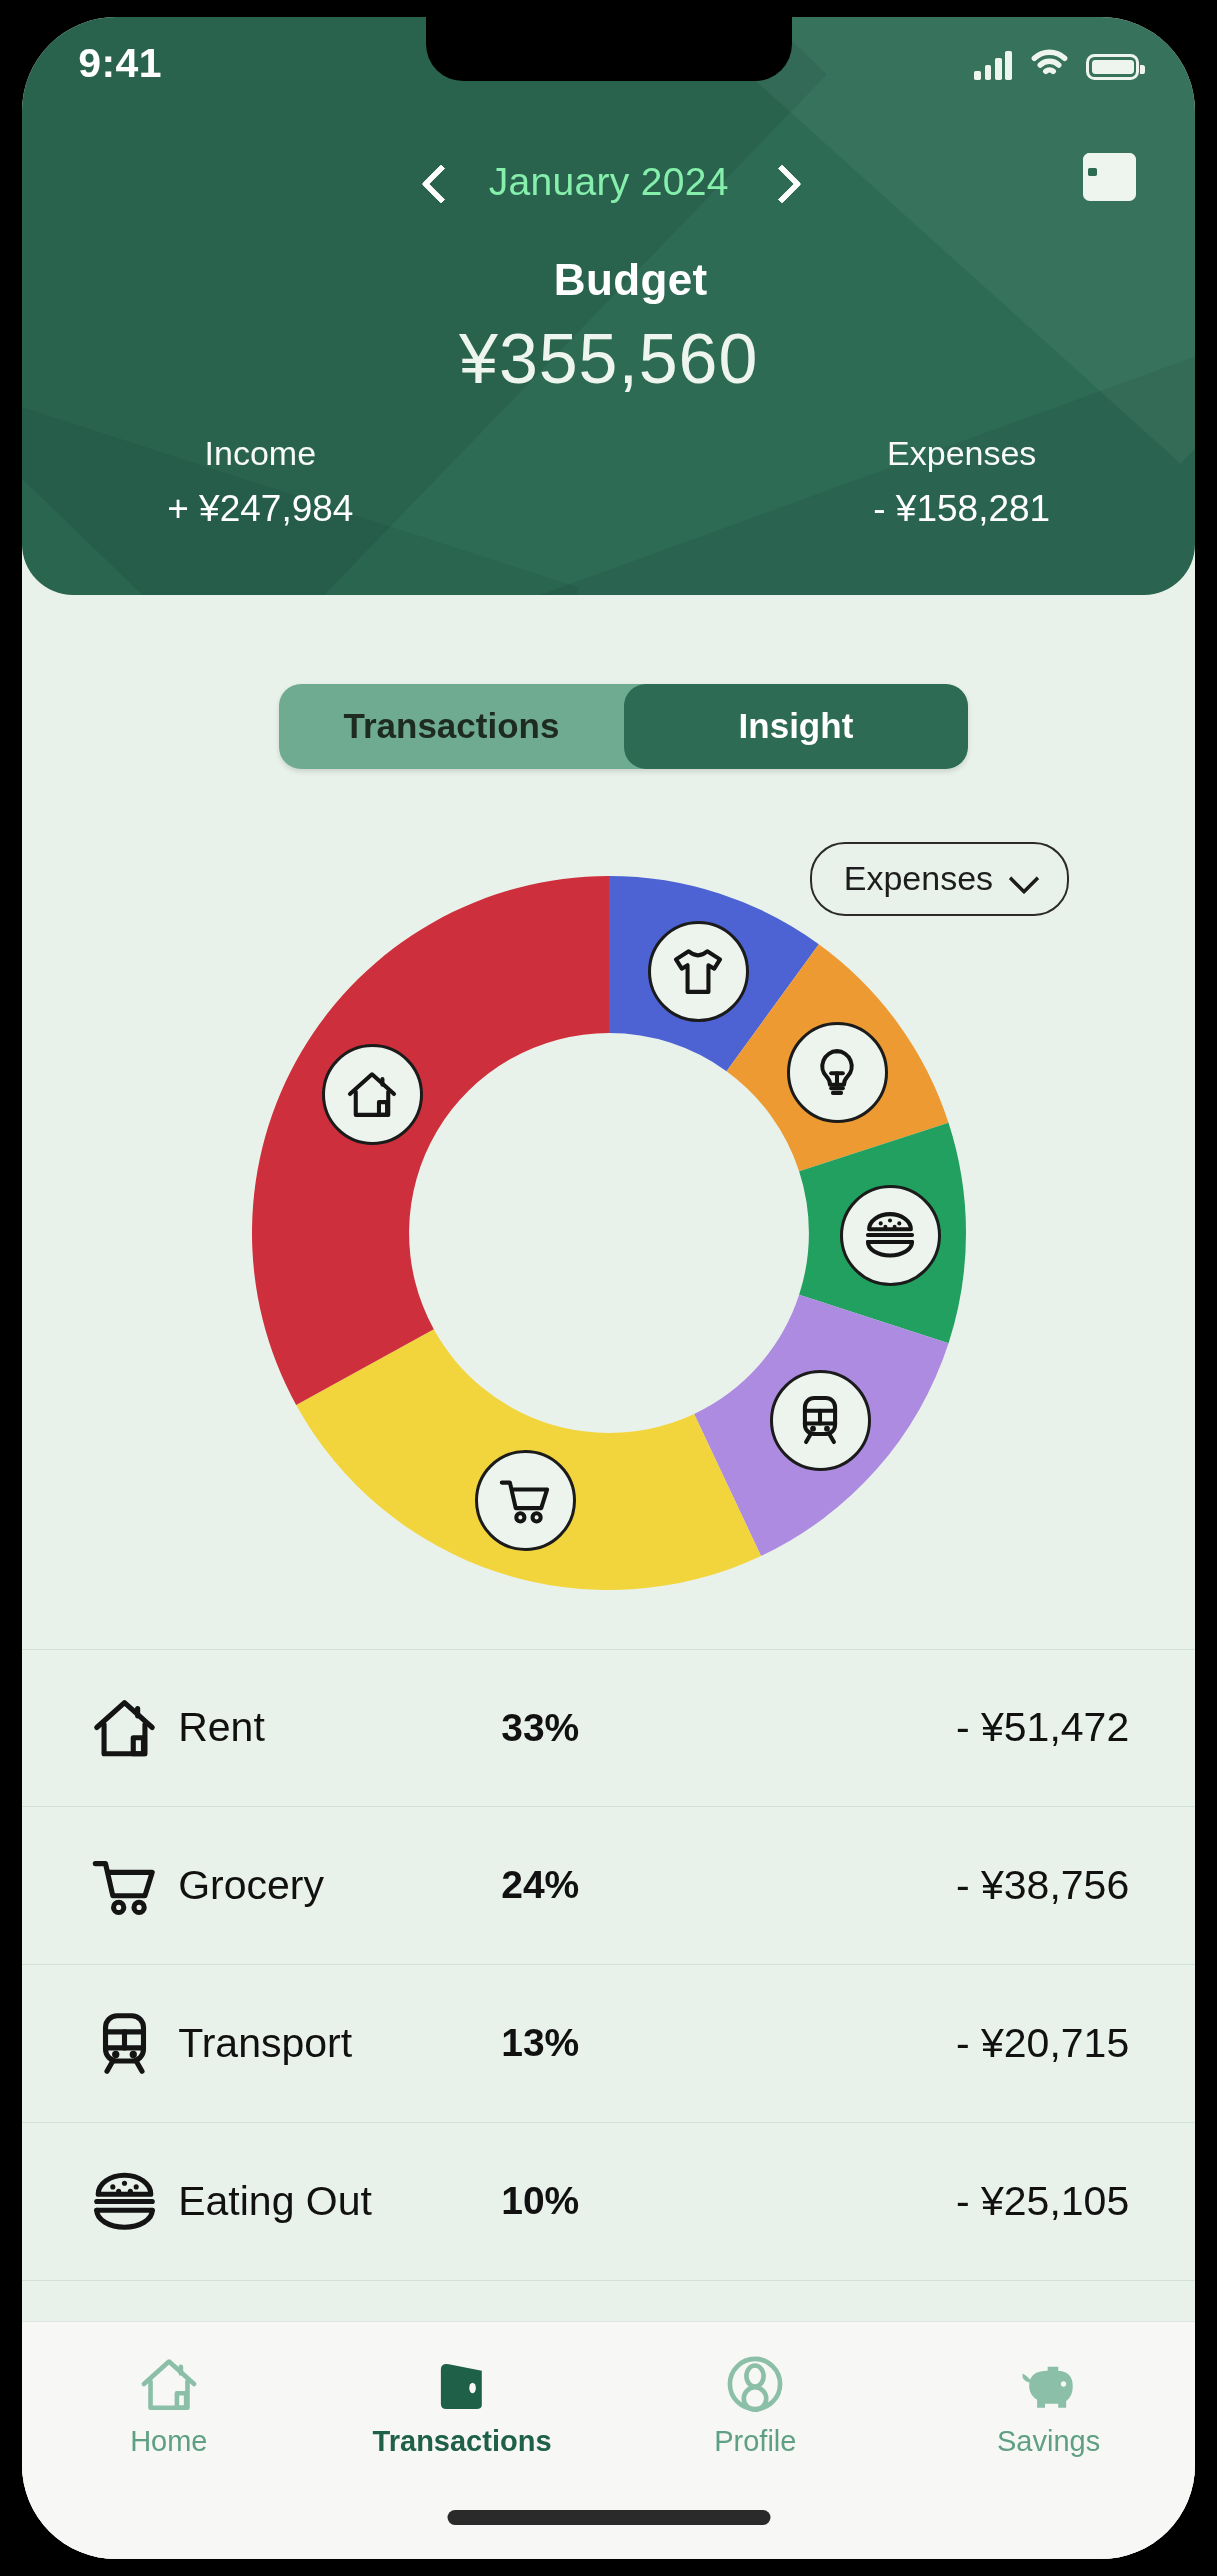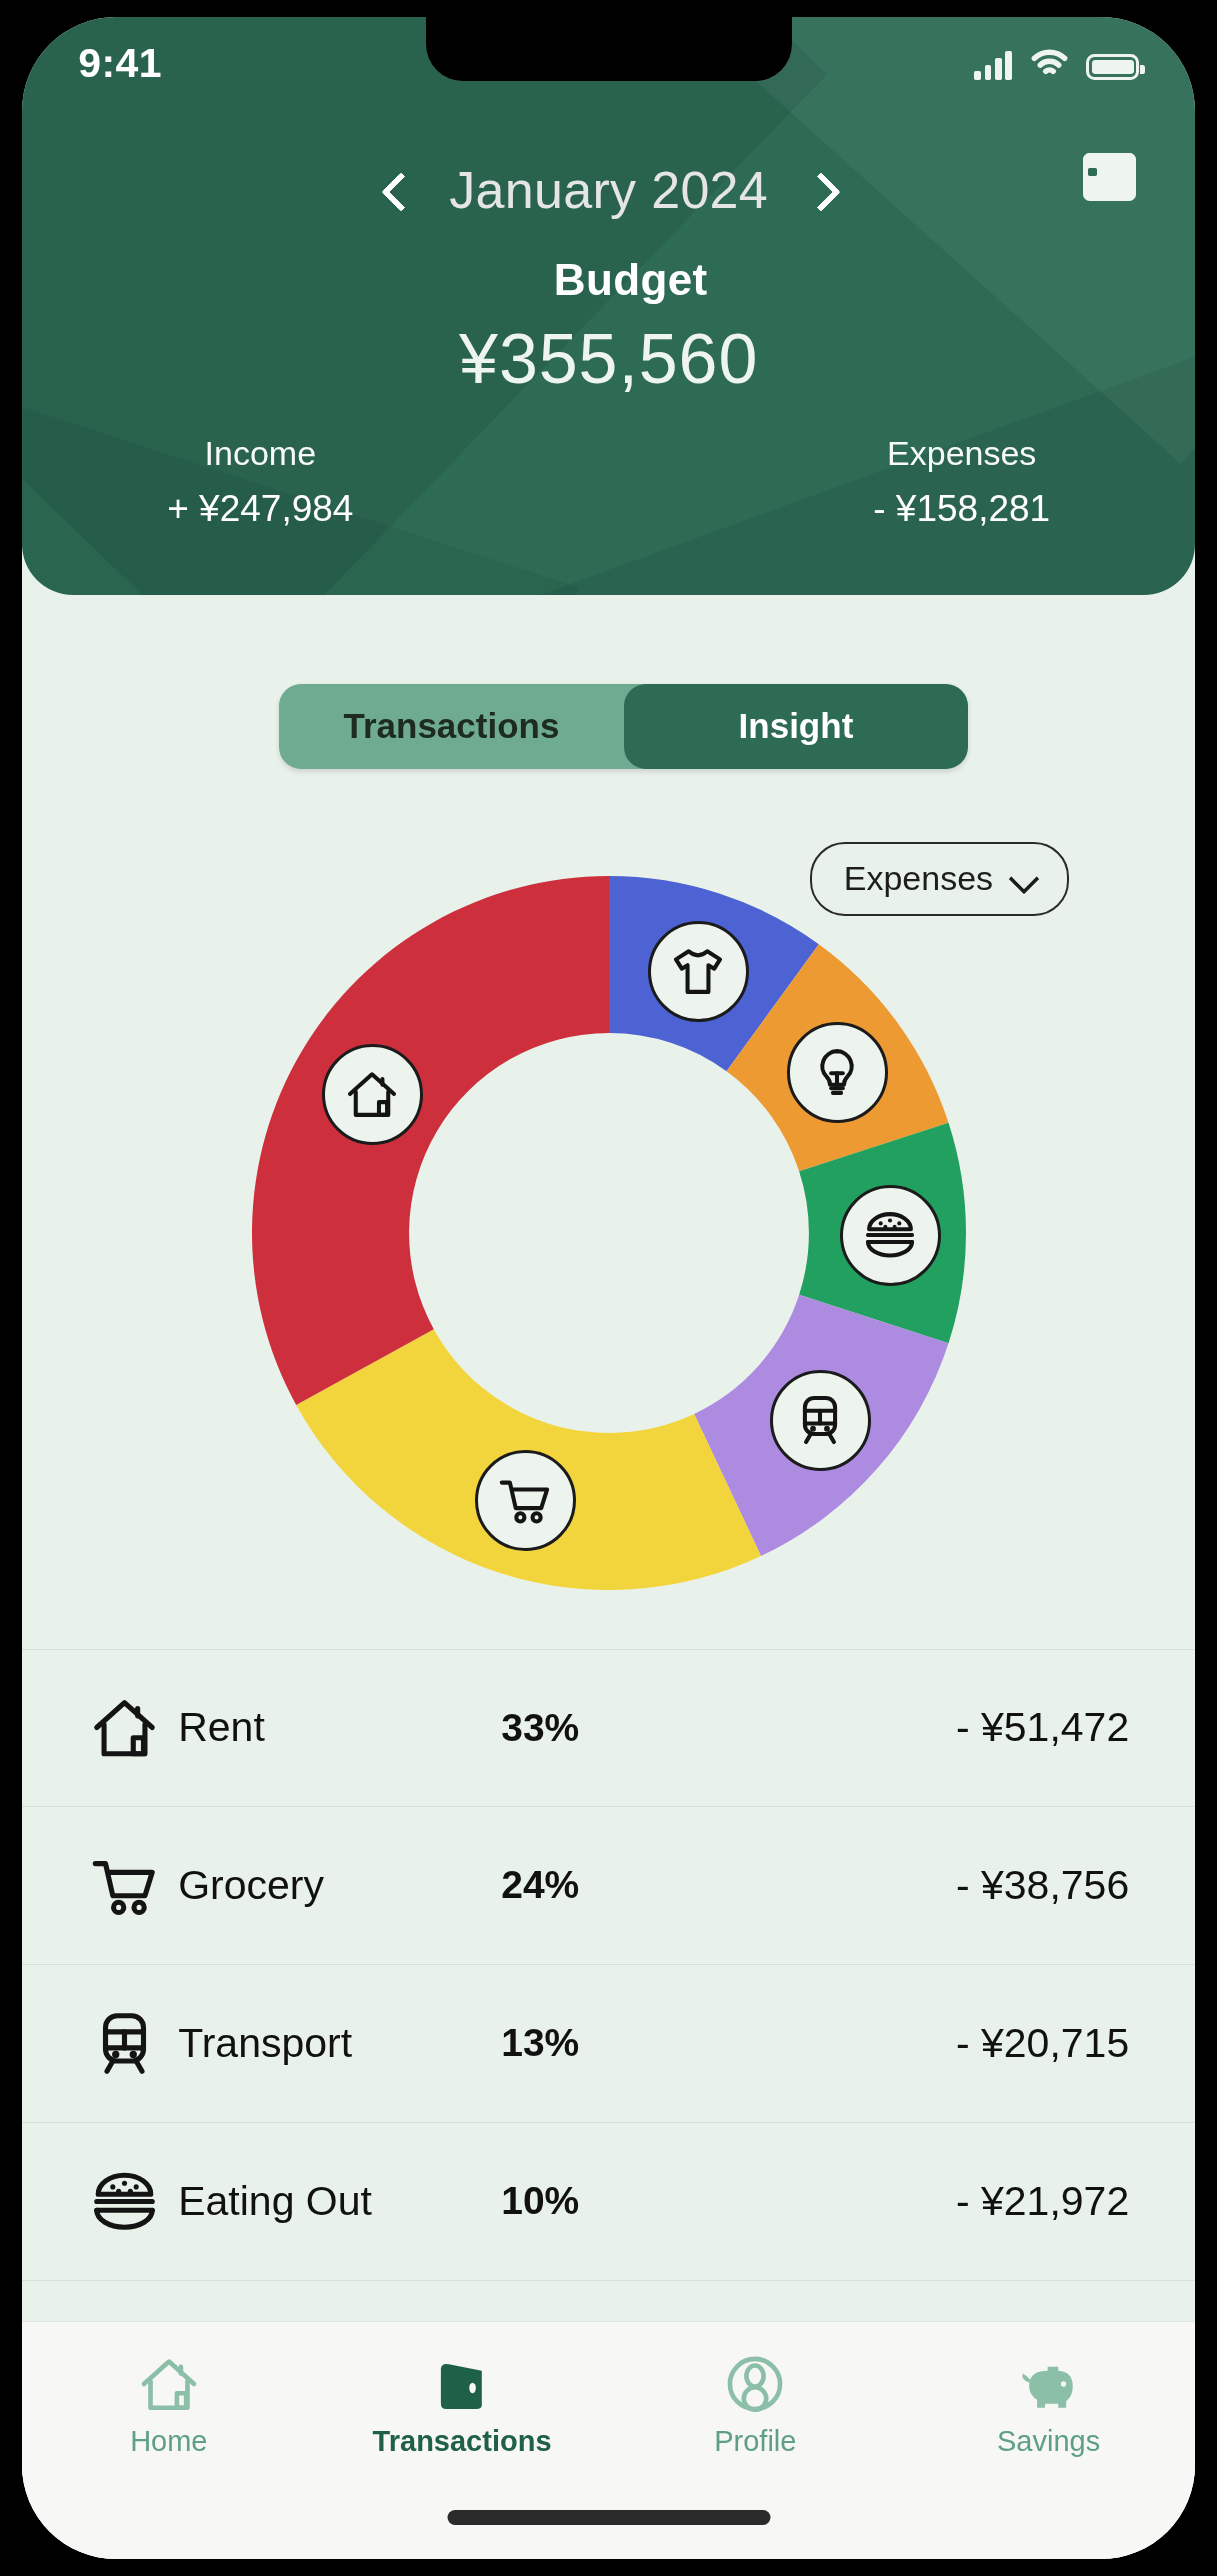--- a/index.html
+++ b/index.html
@@ -67,21 +67,21 @@
   }
   .batt::after{content:"";position:absolute;right:-8.5px;top:7.7px;width:5.1px;height:9.4px;
     background:#eef5ee;border-radius:0 2.6px 2.6px 0;}
   .batt i{display:block;width:100%;height:100%;background:#eef5ee;border-radius:3.4px;}
 
   
   #month-nav{
     position:absolute;left:0;top:143px;width:1173px;z-index:20;
     display:flex;align-items:center;justify-content:center;gap:39px;
   }
-  #month-label{color:#e5e5e5;font-size:52px;font-weight:400;letter-spacing:0.3px;}
+  #month-label{color:#86efac;font-size:39px;font-weight:400;letter-spacing:0.3px;}
   .chev{width:29px;height:29px;position:relative;cursor:pointer;}
   .chev::before{
     content:"";position:absolute;left:6px;top:2.6px;width:22px;height:22px;
     border-top:6px solid #fff;border-right:6px solid #fff;border-radius:2.6px;
   }
   .chev.left::before{transform:rotate(-135deg);}
   .chev.right::before{transform:rotate(45deg);left:0;}
 
   #calendar-btn{
     position:absolute;right:56px;top:136px;z-index:25;cursor:pointer;
@@ -375,21 +375,21 @@
                 <path d="M12 62 A36 22 0 0 0 88 62" stroke="#141414" fill="none" stroke-width="7" stroke-linejoin="round" stroke-linecap="round"></path>
                 <circle cx="34" cy="30" r="3.5" fill="#141414"></circle>
                 <circle cx="50" cy="25" r="3.5" fill="#141414"></circle>
                 <circle cx="66" cy="30" r="3.5" fill="#141414"></circle>
                 <circle cx="42" cy="36" r="3.5" fill="#141414"></circle>
                 <circle cx="58" cy="36" r="3.5" fill="#141414"></circle>
               </svg>
             </div>
             <div class="cat-name">Eating Out</div>
             <div class="cat-pct">10%</div>
-            <div class="cat-amt">- ¥21,972</div>
+            <div class="cat-amt">- ¥25,105</div>
           </div>
           <div class="cat-row"></div>
         </div>
 
       <div id="bottom-nav">
           <div class="nav-item">
             <span><svg width="66" height="66" viewBox="0 0 100 100">
                 <path d="M12 50 L50 16 L88 50" stroke="#8cbfa7" fill="none" stroke-width="7" stroke-linejoin="round" stroke-linecap="round"></path>
                 <path d="M22 46 V86 H78 V46" stroke="#8cbfa7" fill="none" stroke-width="7" stroke-linejoin="round" stroke-linecap="round"></path>
                 <path d="M68 24 V34" stroke="#8cbfa7" fill="none" stroke-width="7" stroke-linejoin="round" stroke-linecap="round"></path>

